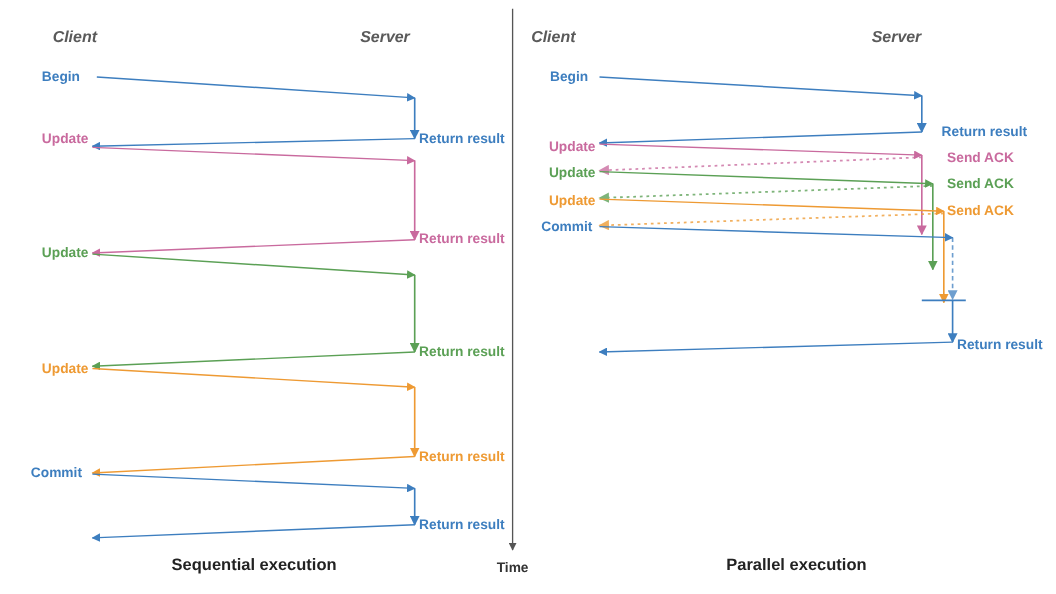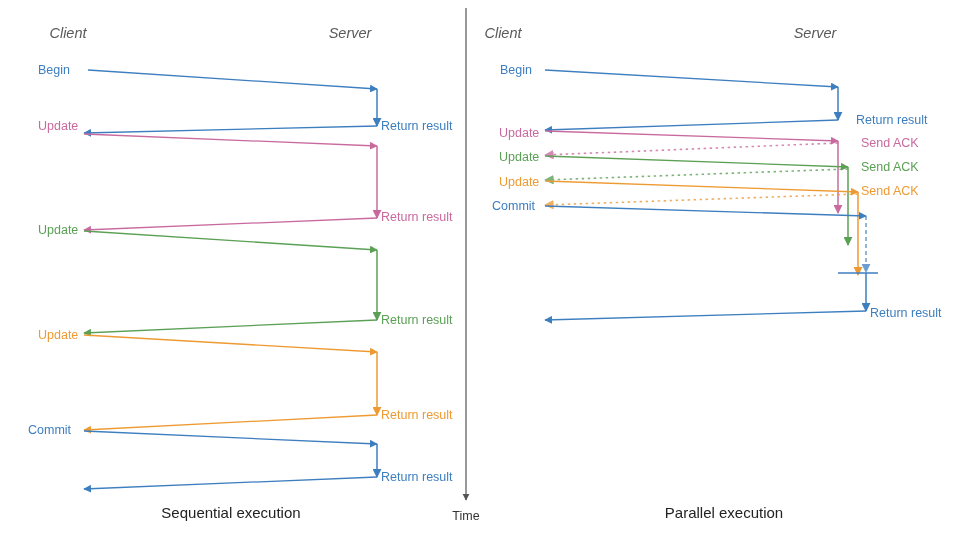--- a/index.html
+++ b/index.html
@@ -1,18 +1,18 @@
 <!DOCTYPE html>
 <html><head>
 <meta charset="utf-8">
 <style>
   html,body{margin:0;padding:0;background:#ffffff;}
   body{width:960px;height:540px;overflow:hidden;
        font-family:"Liberation Sans","DejaVu Sans",sans-serif;}
-  #stage{position:relative;width:960px;height:540px;background:#fff;}
+  #stage{position:relative;width:960px;height:540px;background:#fff;font-weight:bold;}
   svg{display:block;}
   .ttl{font-size:14.5px;font-style:italic;fill:#5a5a5a;}
   .cap{font-size:15px;fill:#222;}
   .lbl{font-size:12.5px;}
   .axl{font-size:12.5px;fill:#333;}
 </style>
 </head>
 <body>
 
 <div id="stage">

